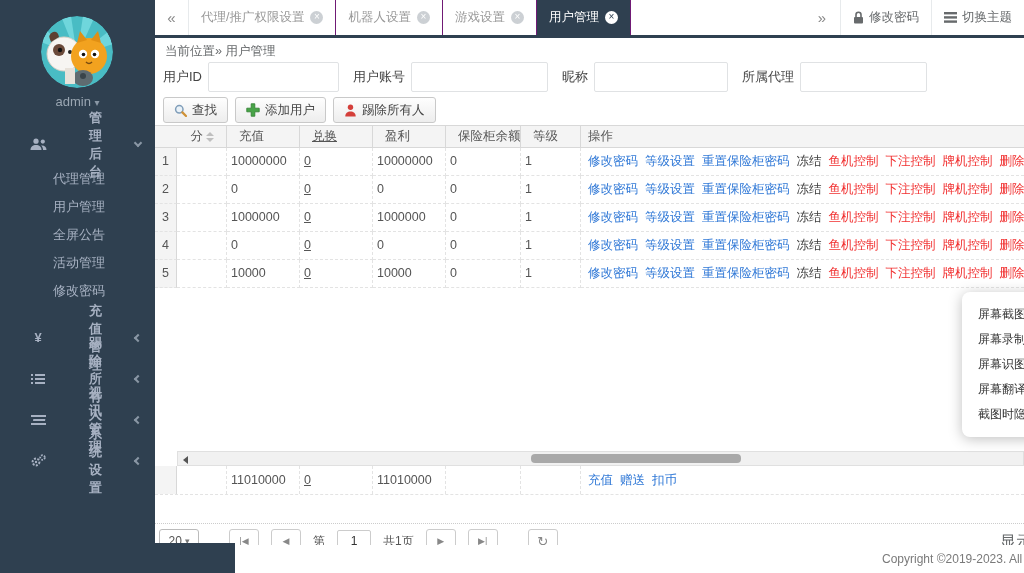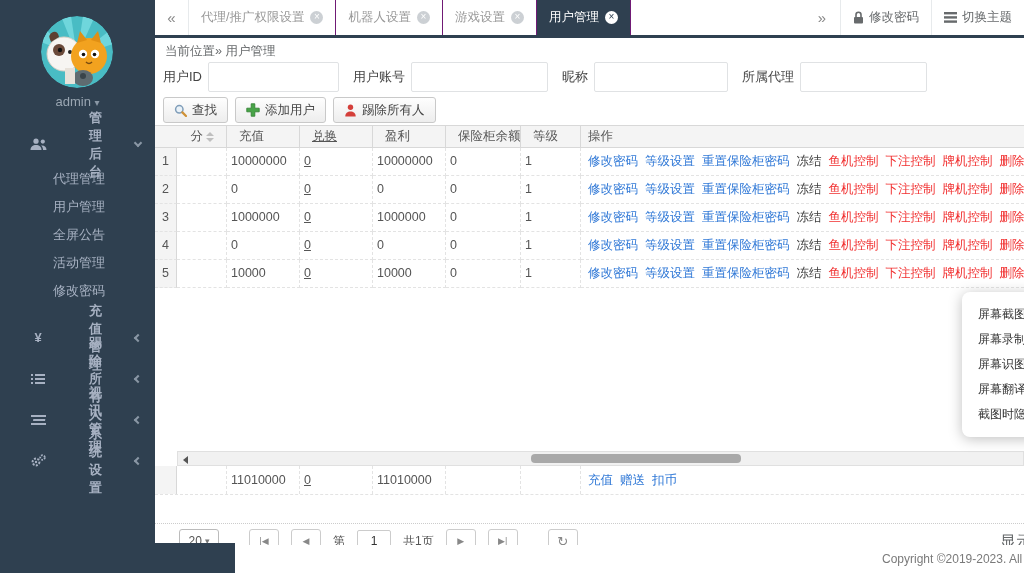--- a/index.html
+++ b/index.html
@@ -74,21 +74,21 @@
   .hs-thumb{position:absolute;left:353px;top:2px;width:210px;height:9px;background:#a9a9a9;border-radius:4px;cursor:grab;}
 
   
   #totals{position:absolute;left:0;top:428px;width:869px;display:flex;height:29px;font-size:12.5px;color:#555;border-bottom:1px dashed #e3e3e3;}
   #totals .bc{line-height:28px;border-right:1px dashed #e3e3e3;padding-left:4px;}
   #totals .rownum{border-bottom:none;}
 
   .dotted-sep{position:absolute;left:0;top:485px;width:869px;border-top:1px dotted #ccc;}
 
   
-  #pager{position:absolute;left:24px;top:491px;display:flex;align-items:center;gap:12px;font-size:12px;color:#555;}
+  #pager{position:absolute;left:4px;top:491px;display:flex;align-items:center;gap:12px;font-size:12px;color:#555;}
   .psel{width:40px;height:24px;border:1px solid #bbb;border-radius:3px;background:#fff;display:flex;align-items:center;justify-content:center;gap:3px;cursor:pointer;}
   .pbtn{width:30px;height:24px;border:1px solid #ccc;border-radius:3px;background:#fff;color:#888;font-size:9px;display:flex;align-items:center;justify-content:center;cursor:pointer;}
   .pgap{width:6px;}
   .pinput{width:34px;height:22px;border:1px solid #ccc;border-radius:2px;text-align:center;font-size:12px;color:#333;}
   #pager-status{position:absolute;left:845px;top:494px;font-size:16px;color:#676a6c;white-space:nowrap;}
 
   
   #footer{position:absolute;left:155px;top:545px;width:869px;height:28px;background:#fff;z-index:4;}
   #footer .dark-block{position:absolute;left:0;top:-2px;width:80px;height:30px;background:#2f4050;}
   #copyright{position:absolute;left:727px;top:7px;font-size:12px;color:#7a7a7a;white-space:nowrap;}

